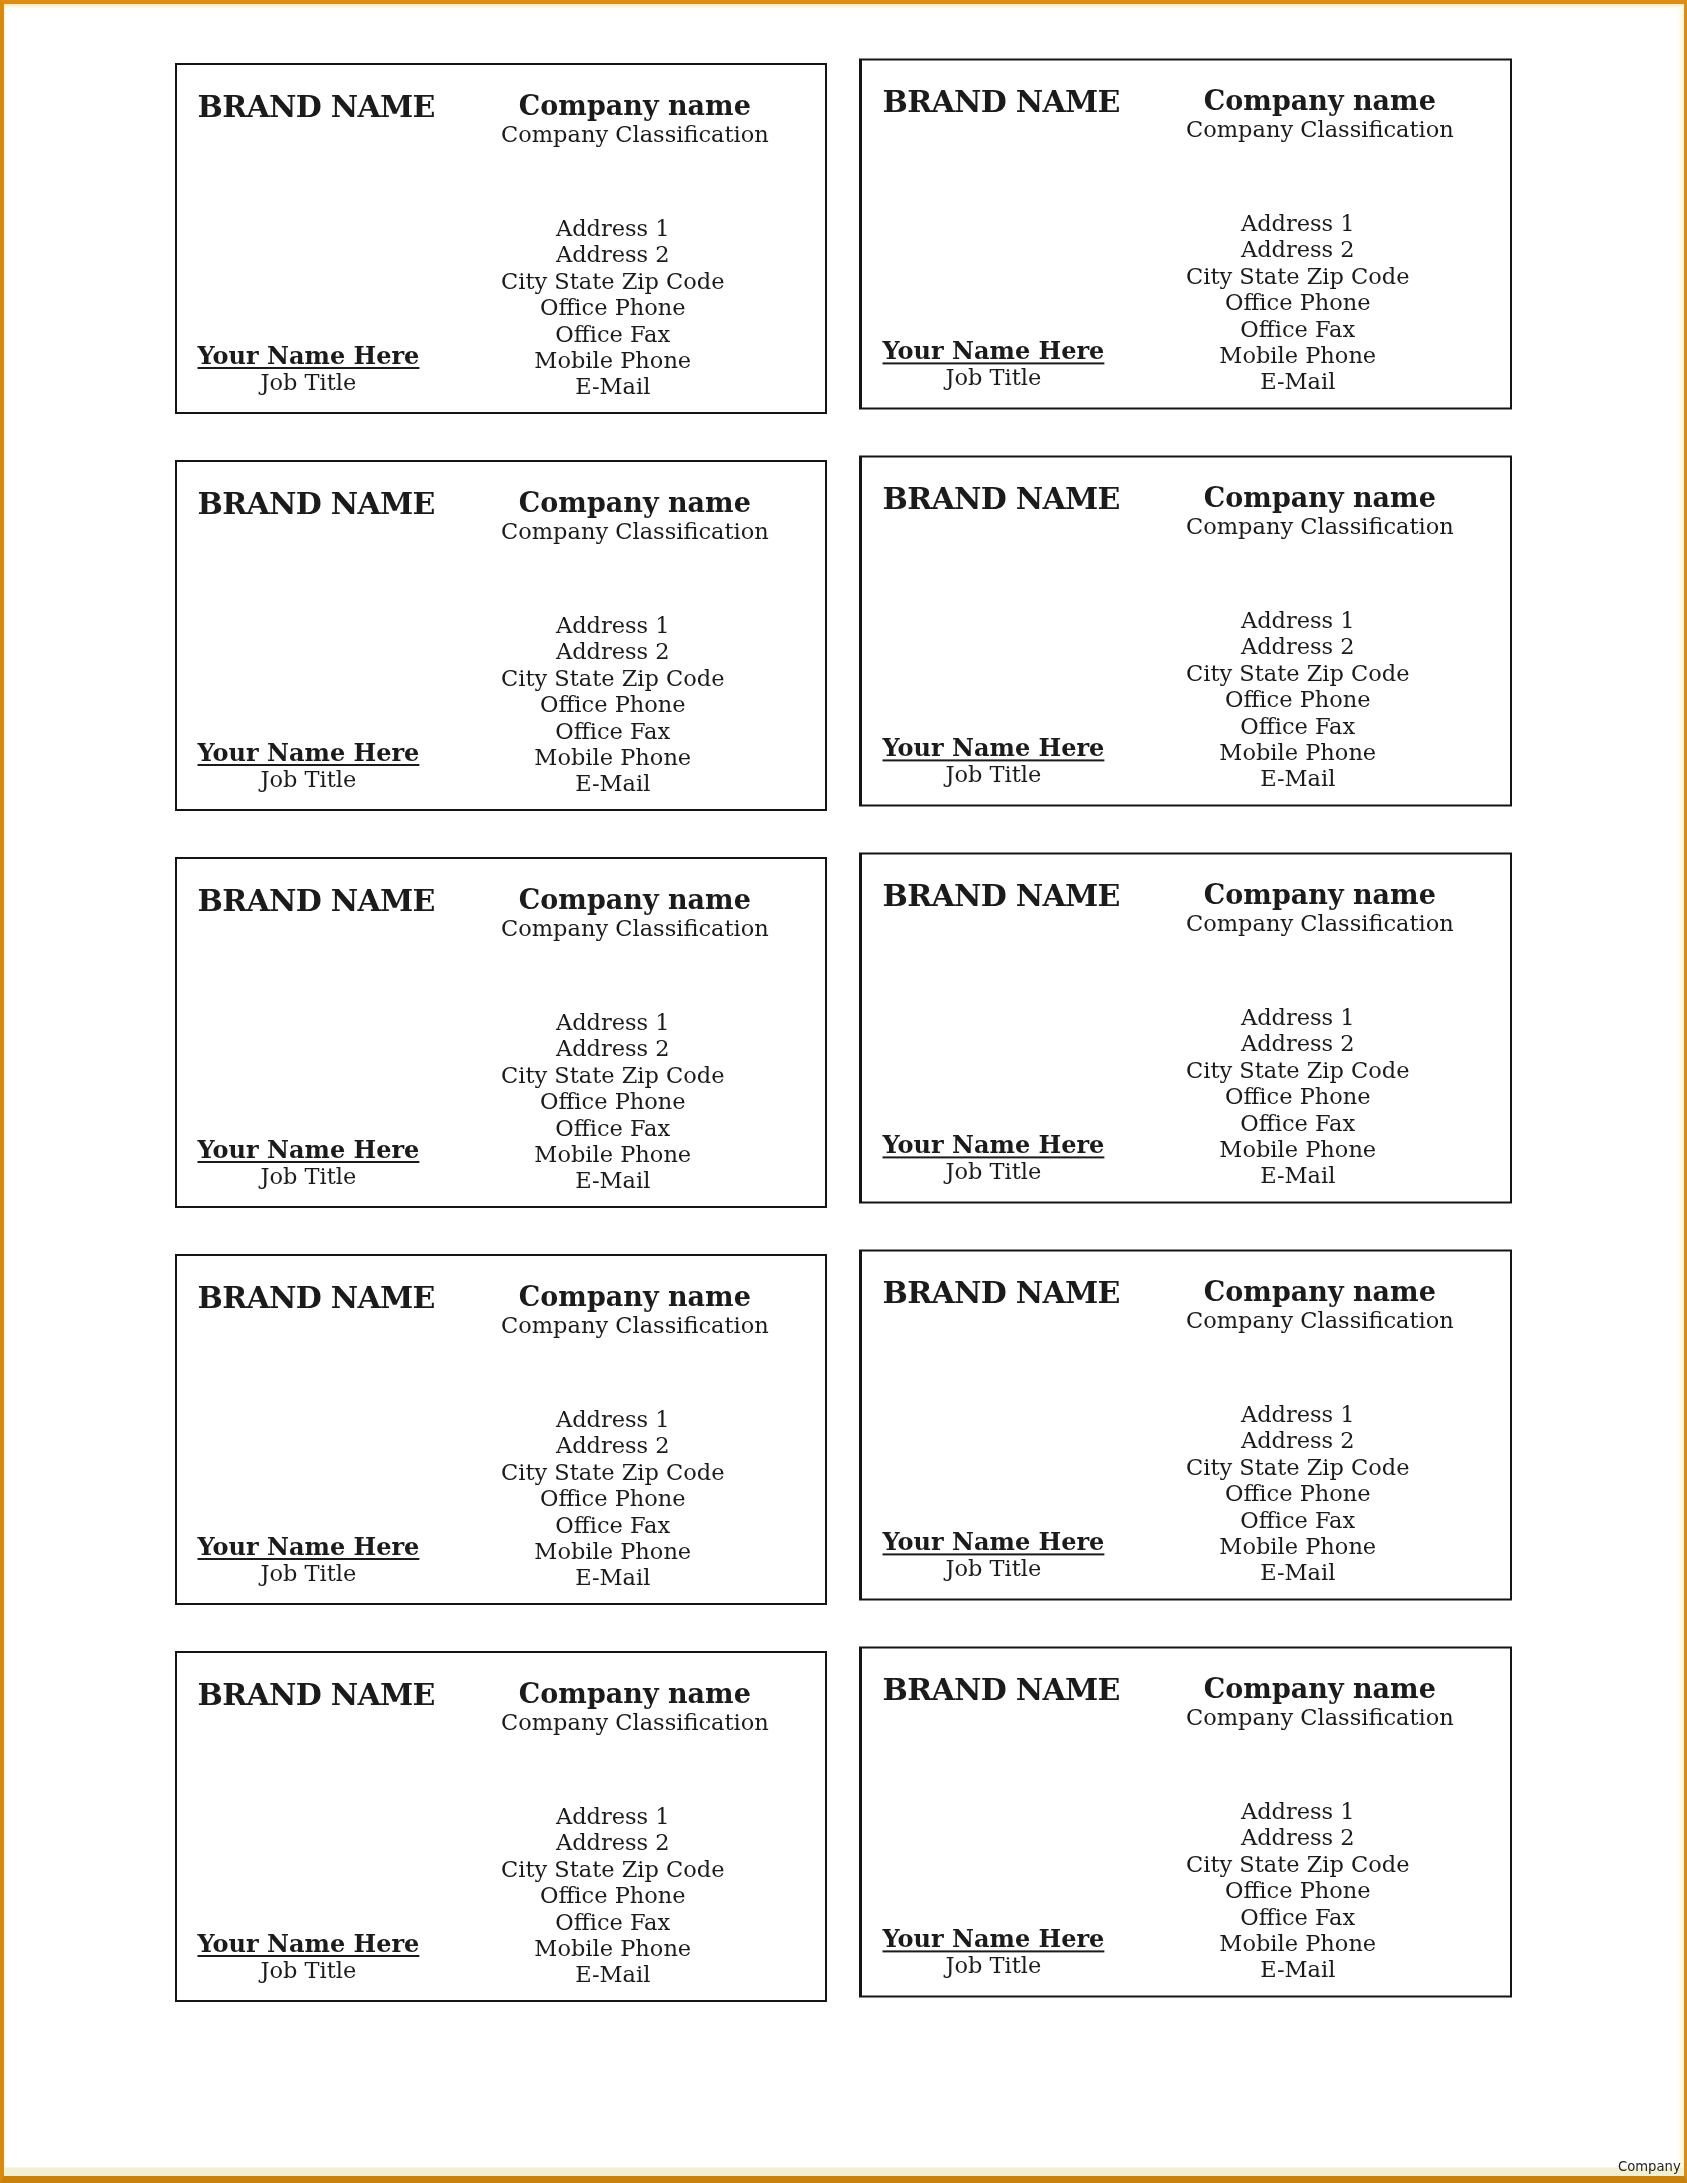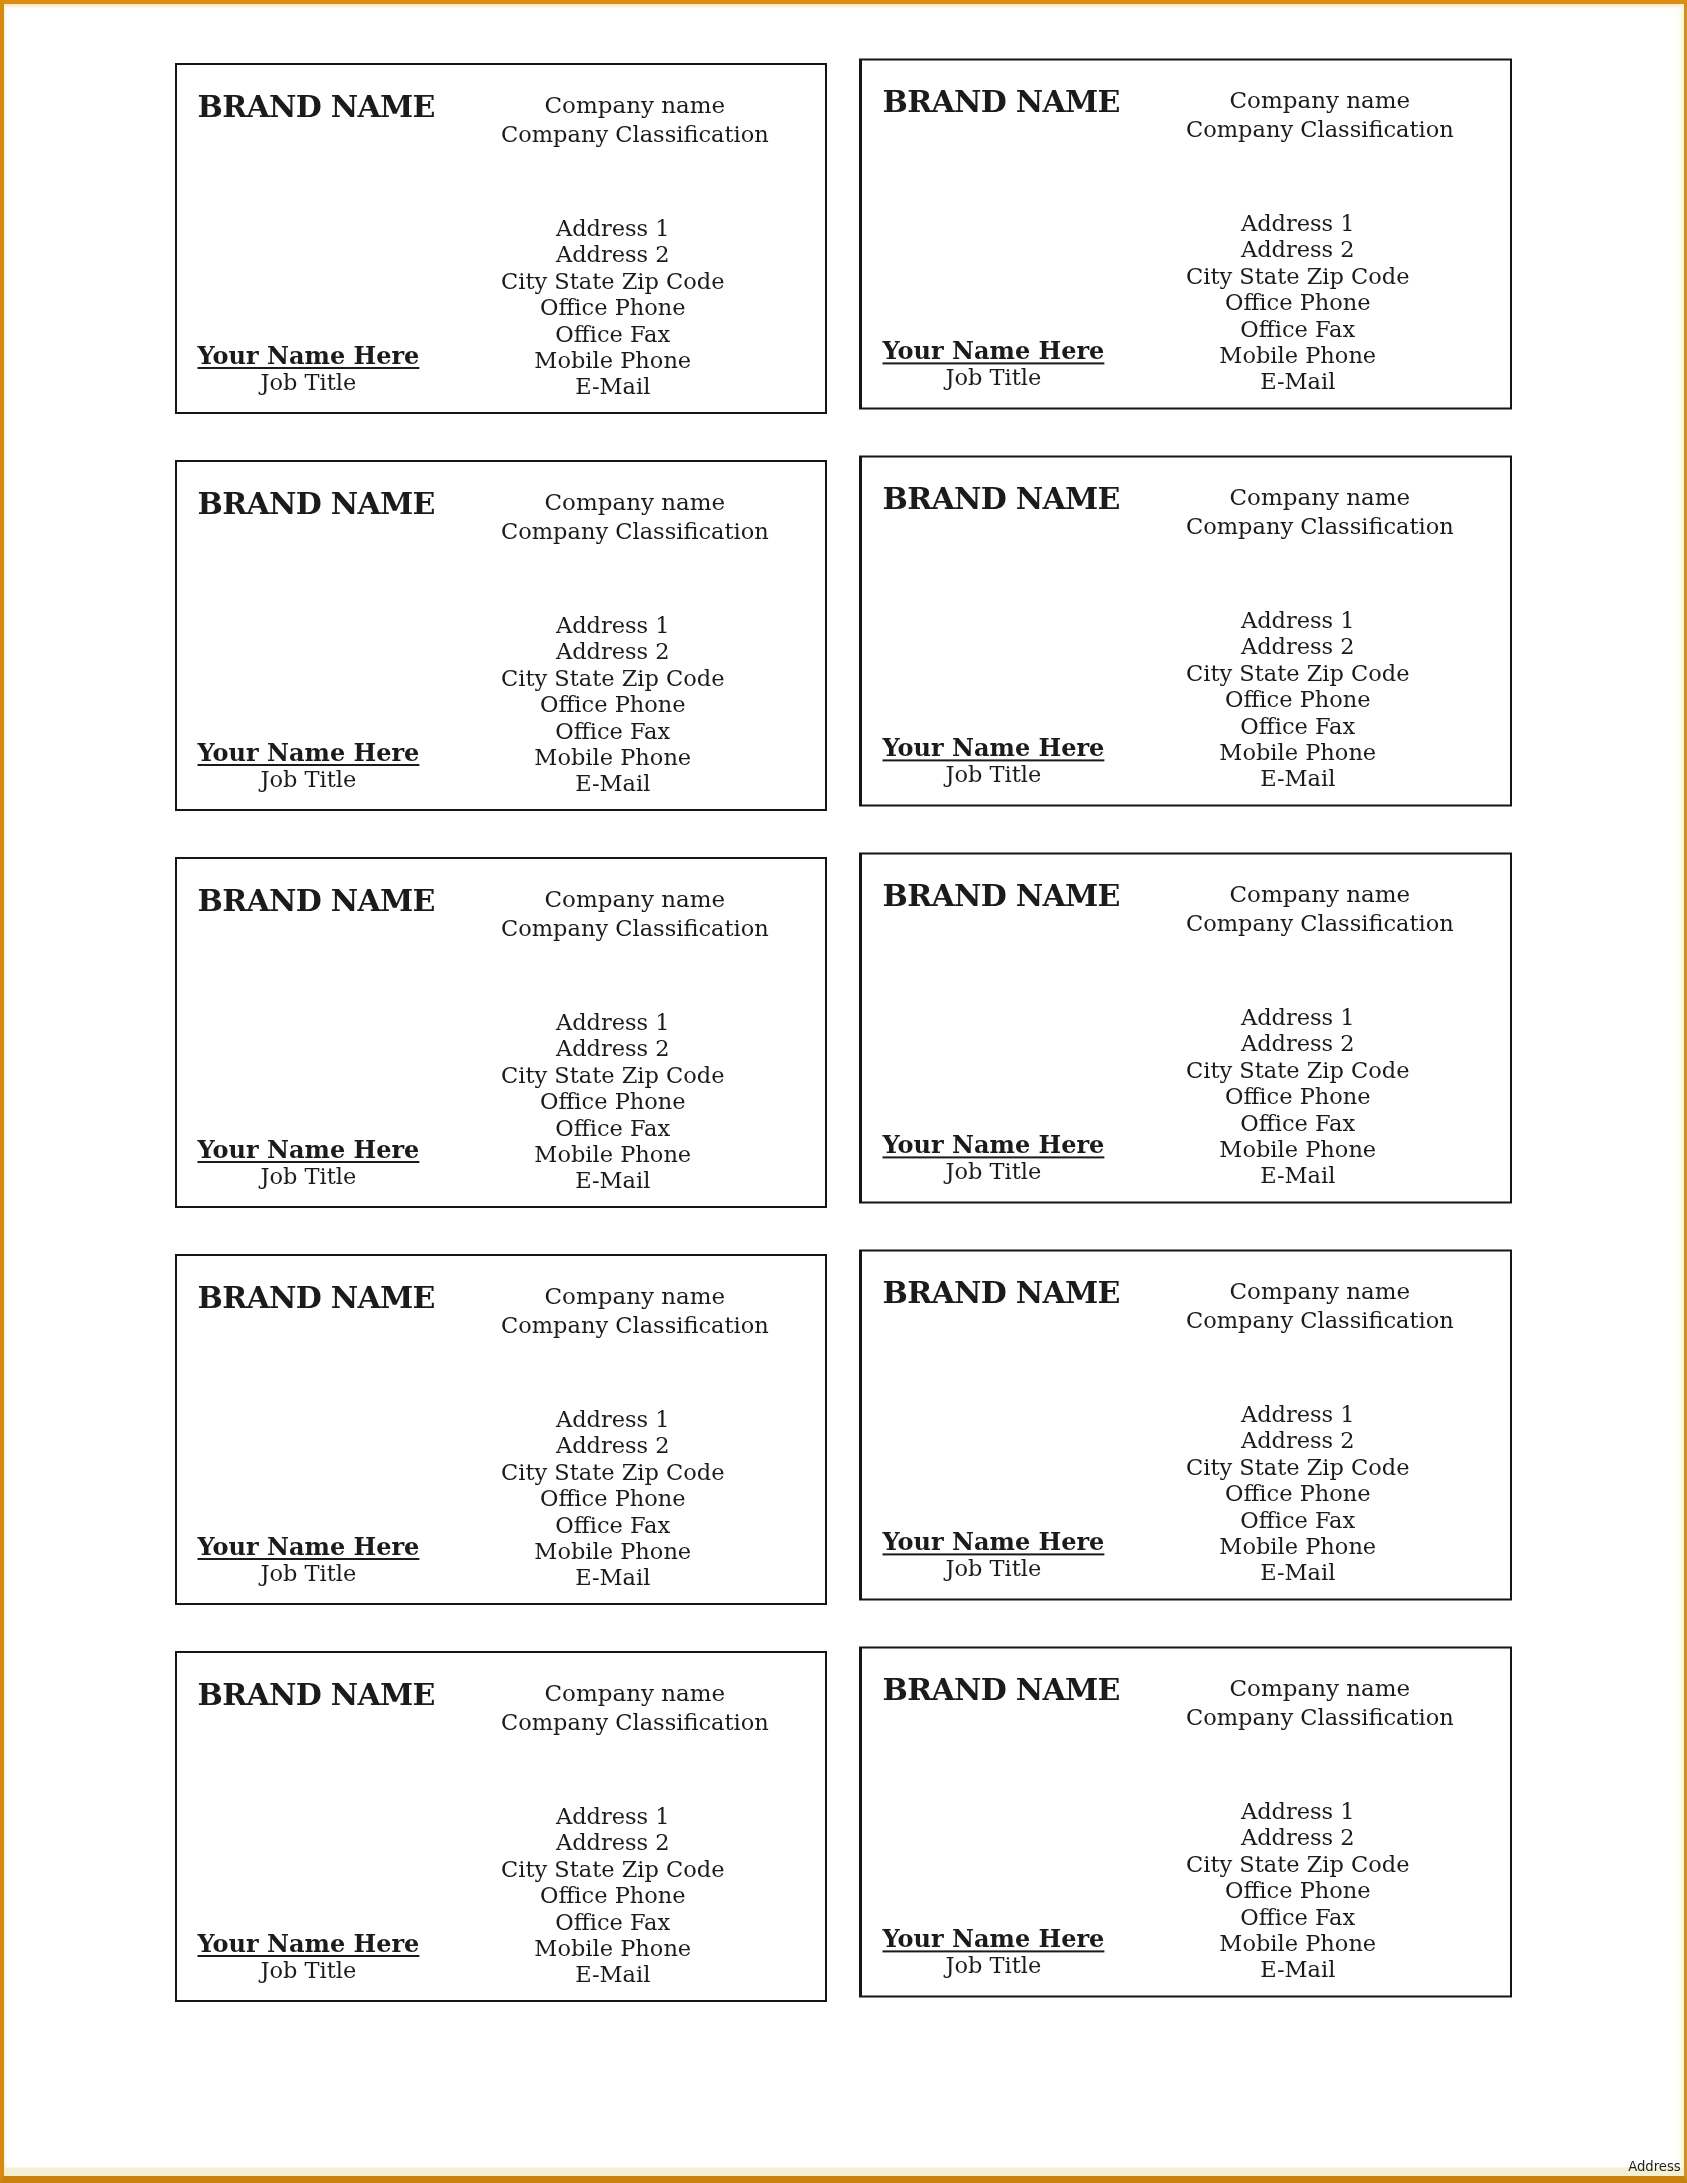--- a/index.html
+++ b/index.html
@@ -47,21 +47,21 @@
 
   .brand {
     position:absolute; left:20.5px; top:25px;
     font-size:30px; font-weight:bold; letter-spacing:-0.7px;
     line-height:1.1; white-space:nowrap;
   }
   .company-block {
     position:absolute; left:324px; top:26.4px;
     font-size:22.5px; line-height:29px; white-space:nowrap;
   }
-  .company-name { font-weight:normal; font-size:23px; }
+  .company-name { font-weight:bold; font-size:27px; }
   .address-block {
     position:absolute; left:324px; top:150px;
     font-size:22.5px; line-height:26.4px; white-space:nowrap;
   }
   .address-line { display:block; }
   .name-block {
     position:absolute; left:20.5px; top:278px;
     font-size:22.5px; line-height:26.4px; white-space:nowrap;
   }
   .person-name {
@@ -308,14 +308,14 @@
       <span class="address-line">E-Mail</span>
     </div>
 
     <div class="name-block">
       <span class="person-name" style="display:block">Your Name Here</span>
       <span style="display:block">Job Title</span>
     </div>
   </div>
   </div>
 
-<div class="watermark">Address</div>
+<div class="watermark">Company</div>
 
 
 </body></html>

